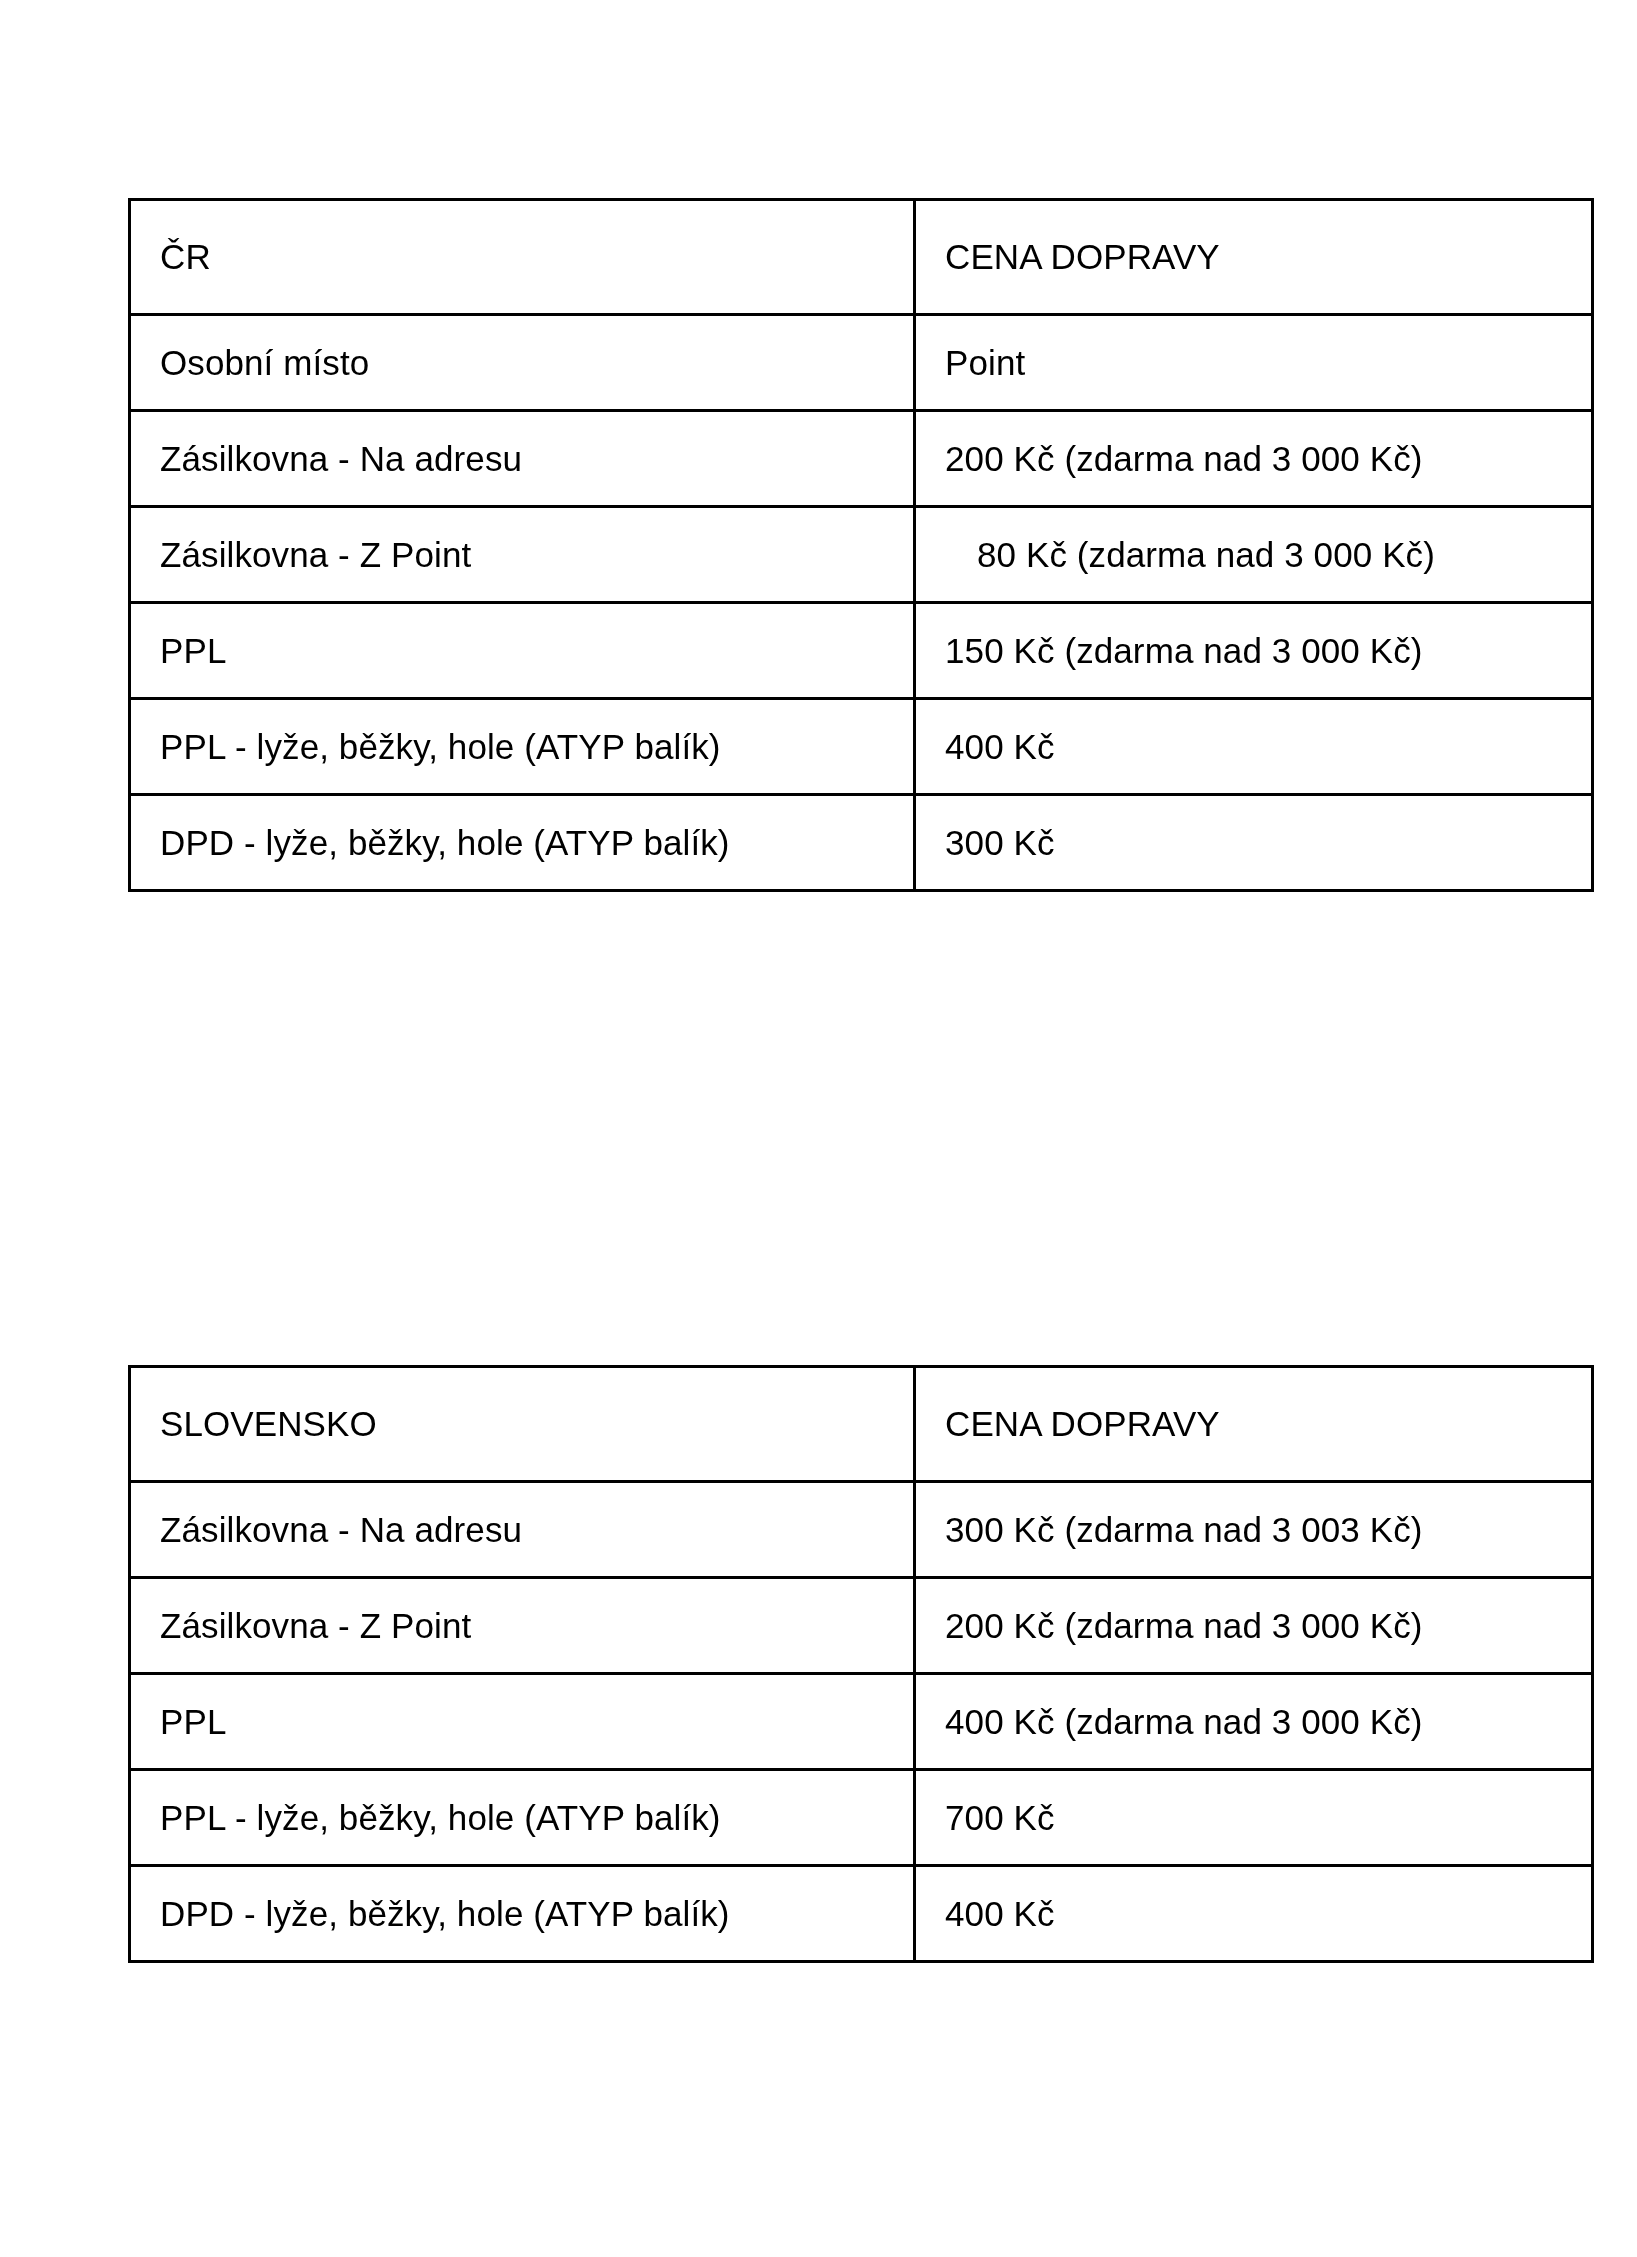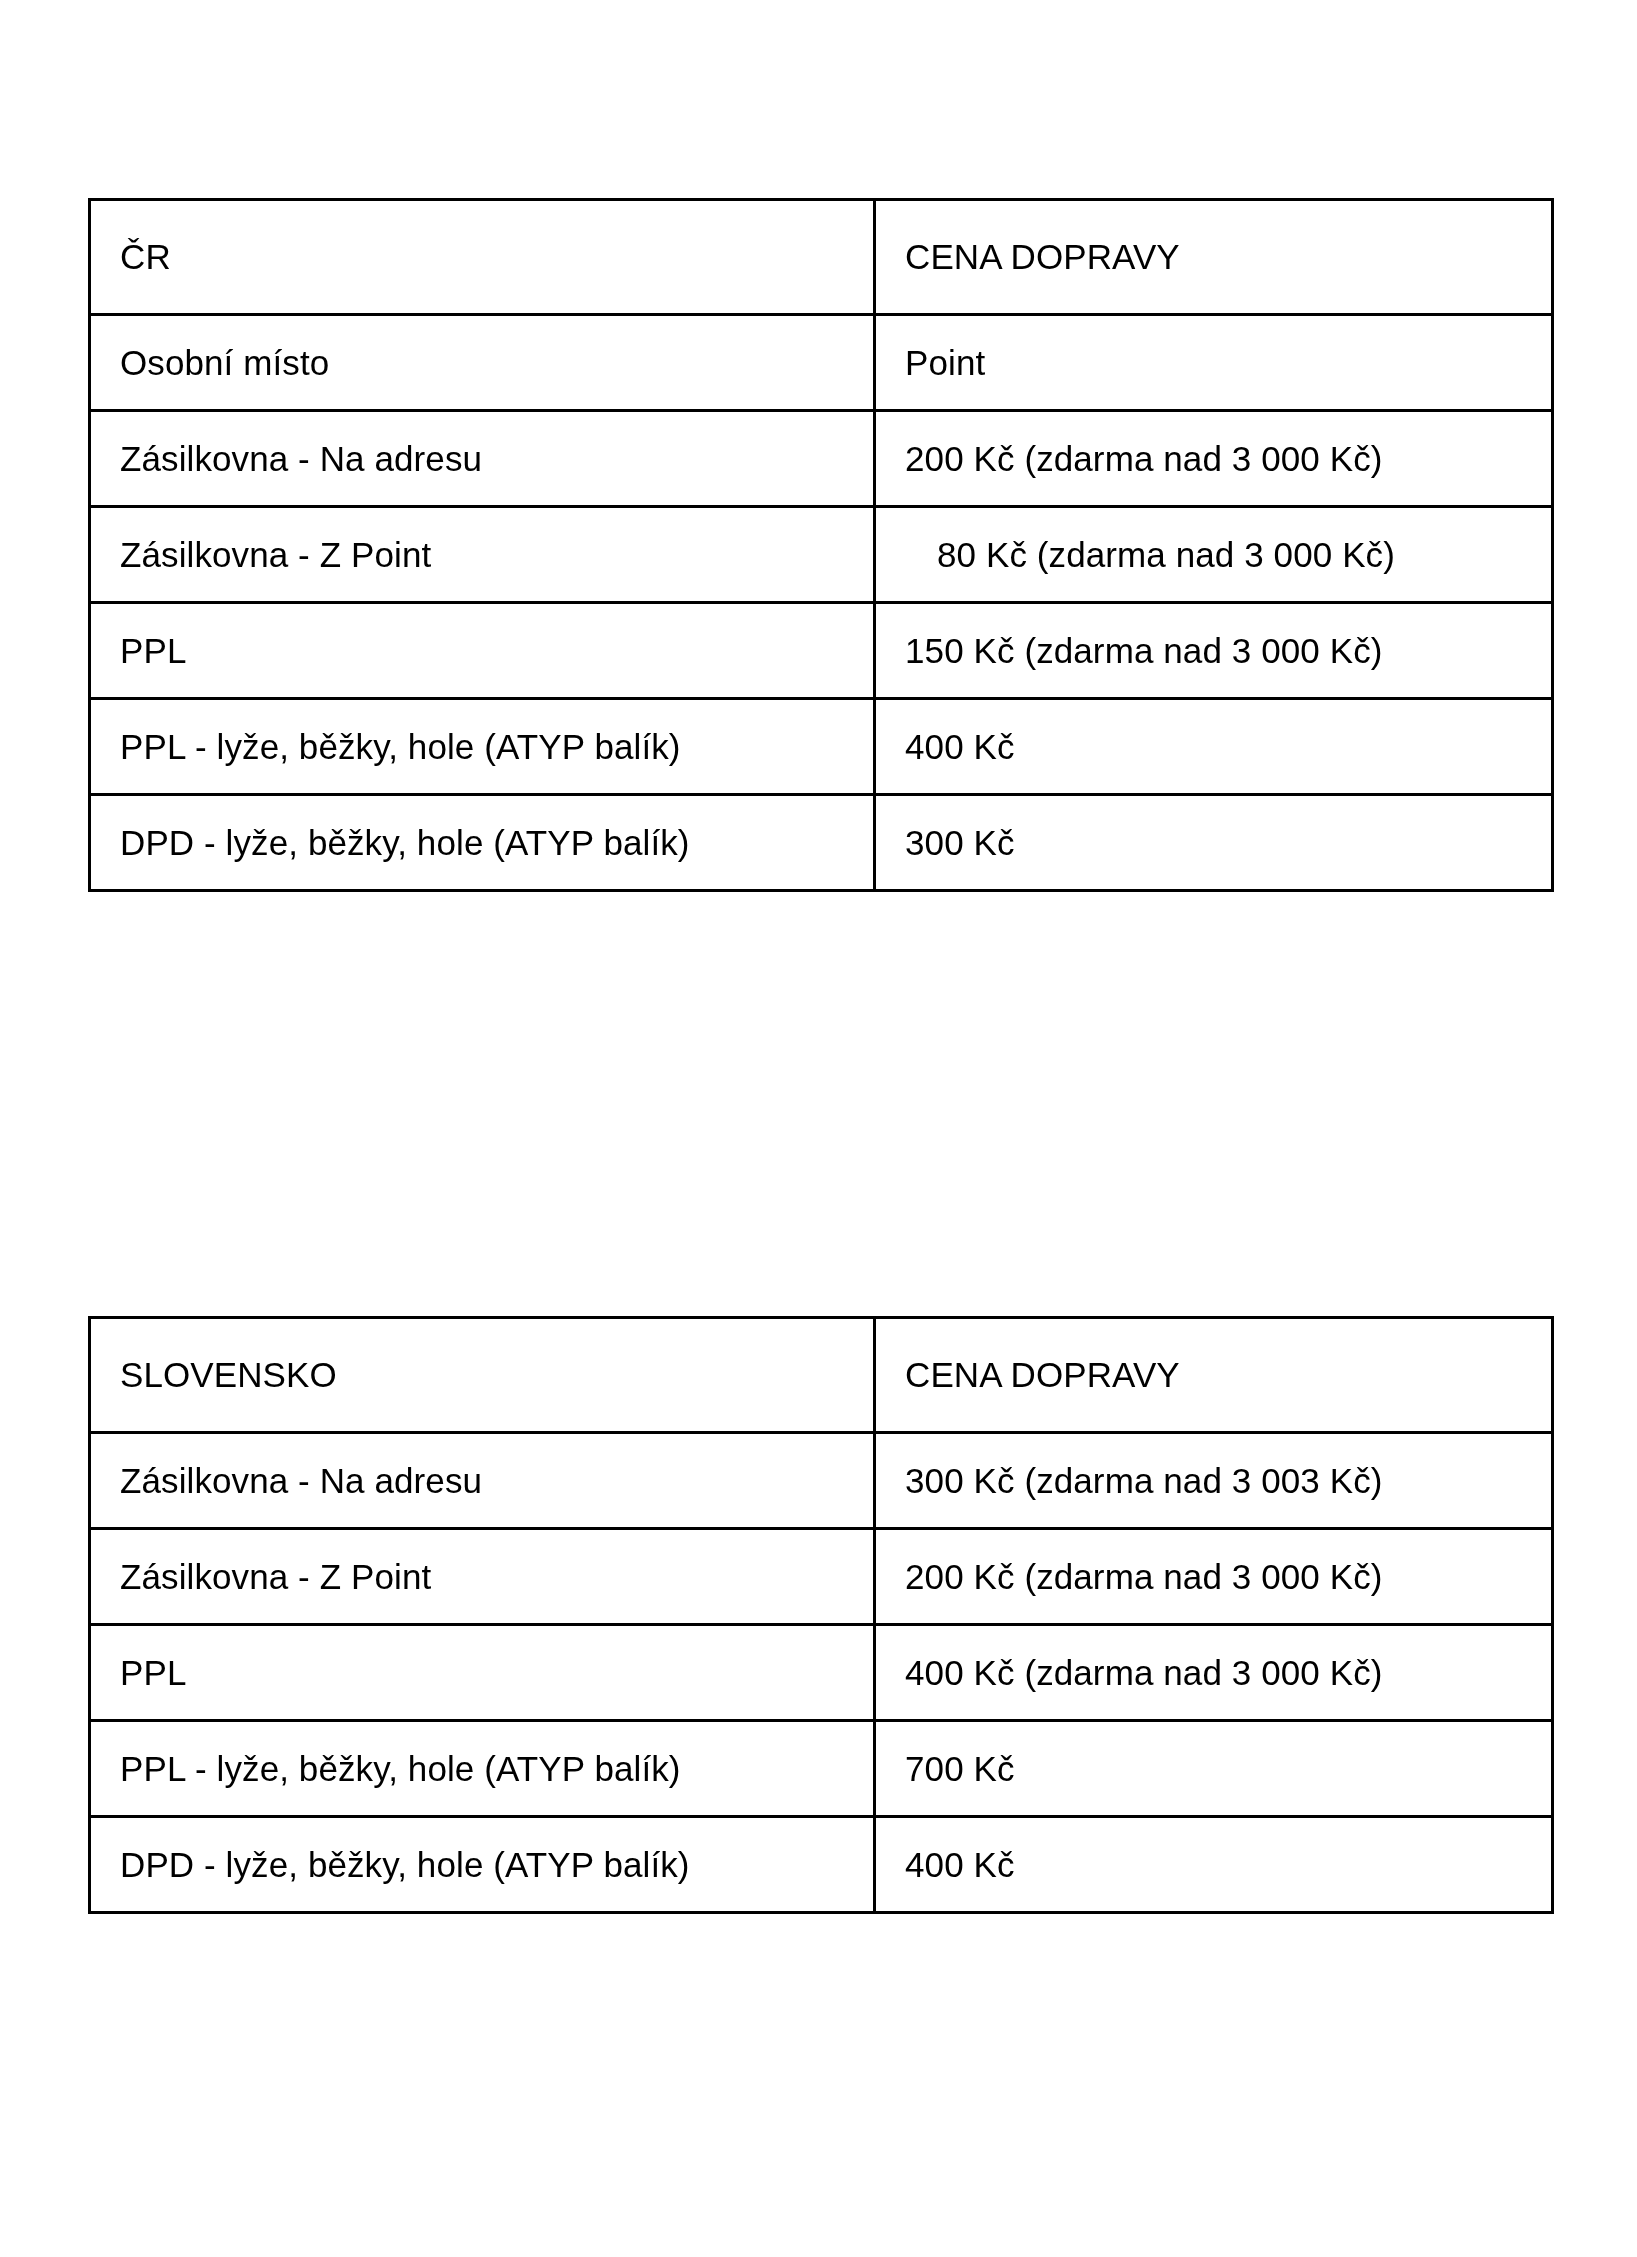--- a/index.html
+++ b/index.html
@@ -24,20 +24,21 @@
     border-collapse: collapse;
     table-layout: fixed;
     width: 1463px;
     left: 88px;
     background: #ffffff;
   }
   .shipping-table,
   .shipping-table td,
   .shipping-table th {
     border: 3.8px solid #000000;
+    margin-left: 40px;
   }
   .shipping-table td,
   .shipping-table th {
     padding: 0 0 0 29px;
     text-align: left;
     vertical-align: middle;
     font-weight: 400;
     font-size: 35px;
     line-height: 1.2;
     letter-spacing: 0.1px;
@@ -49,21 +50,21 @@
   .hdr-cell {
     font-weight: 700;
     font-size: 39px;
     letter-spacing: 0.4px;
   }
 
   
   .indent-sm { padding-left: 61px !important; }
 
   #table-cr      { top: 198px; }
-  #table-sk      { top: 1316px; }
+  #table-sk      { top: 1365px; }
 
   .row-header    { height: 115px; }
   .row-body      { height: 96px; }
 </style>
 </head>
 <body>
 
 <div class="page">
 
   <table class="shipping-table" id="table-cr">

